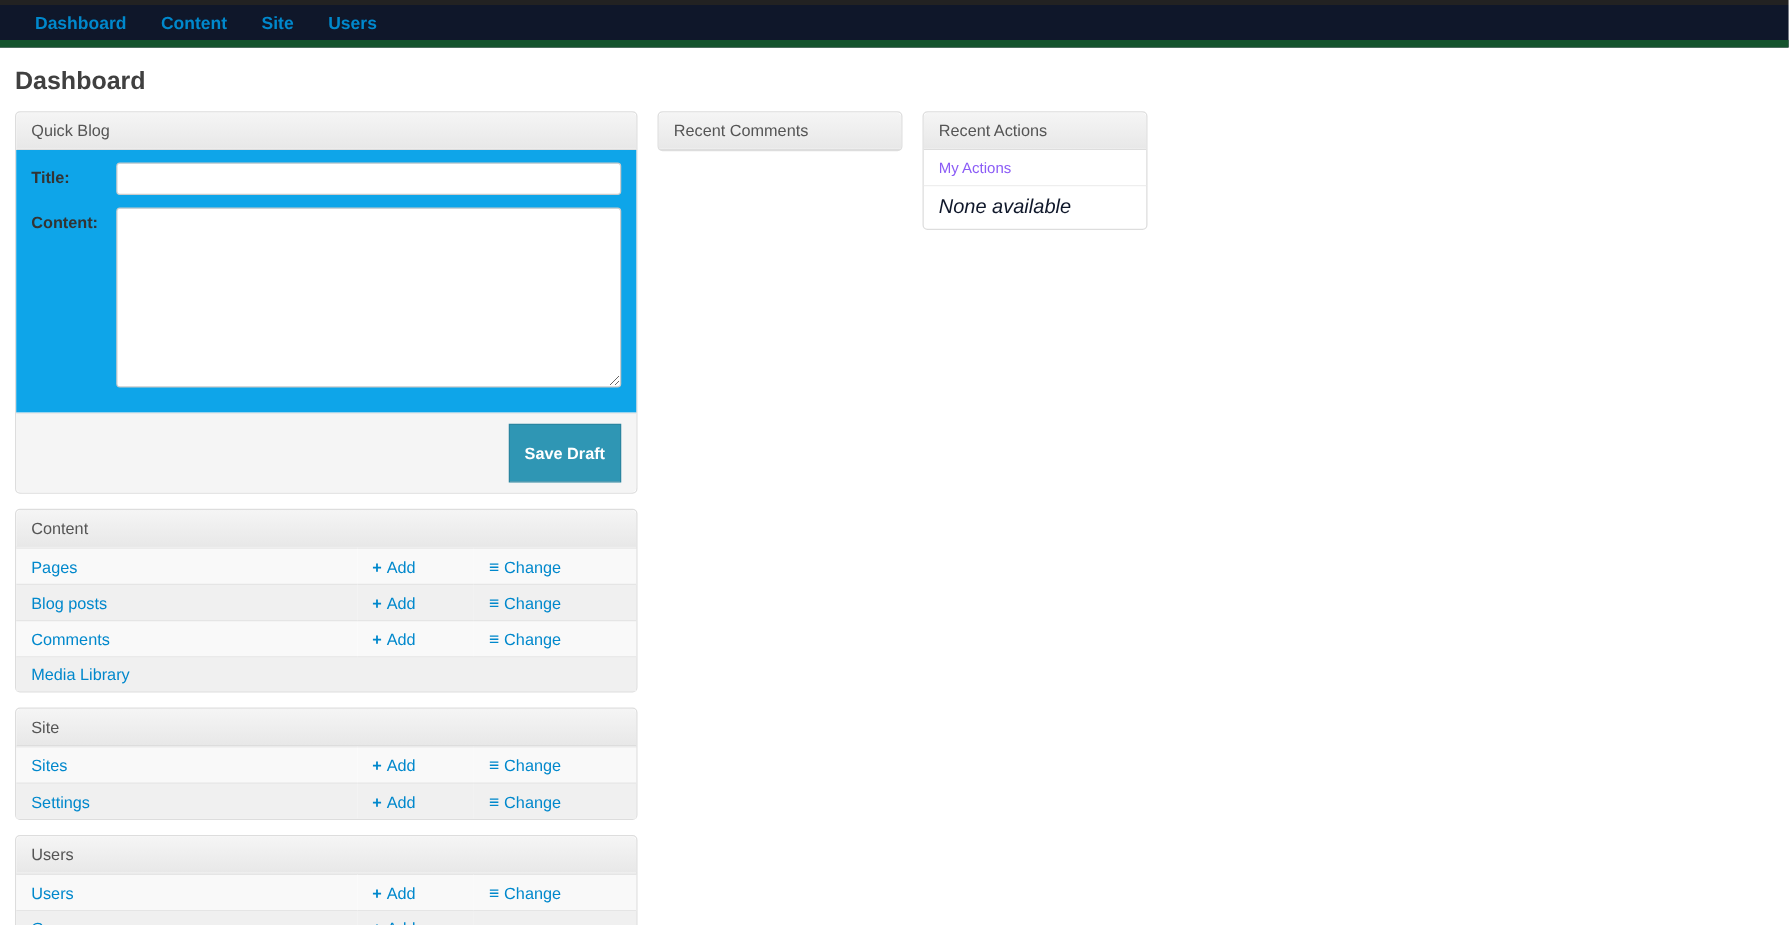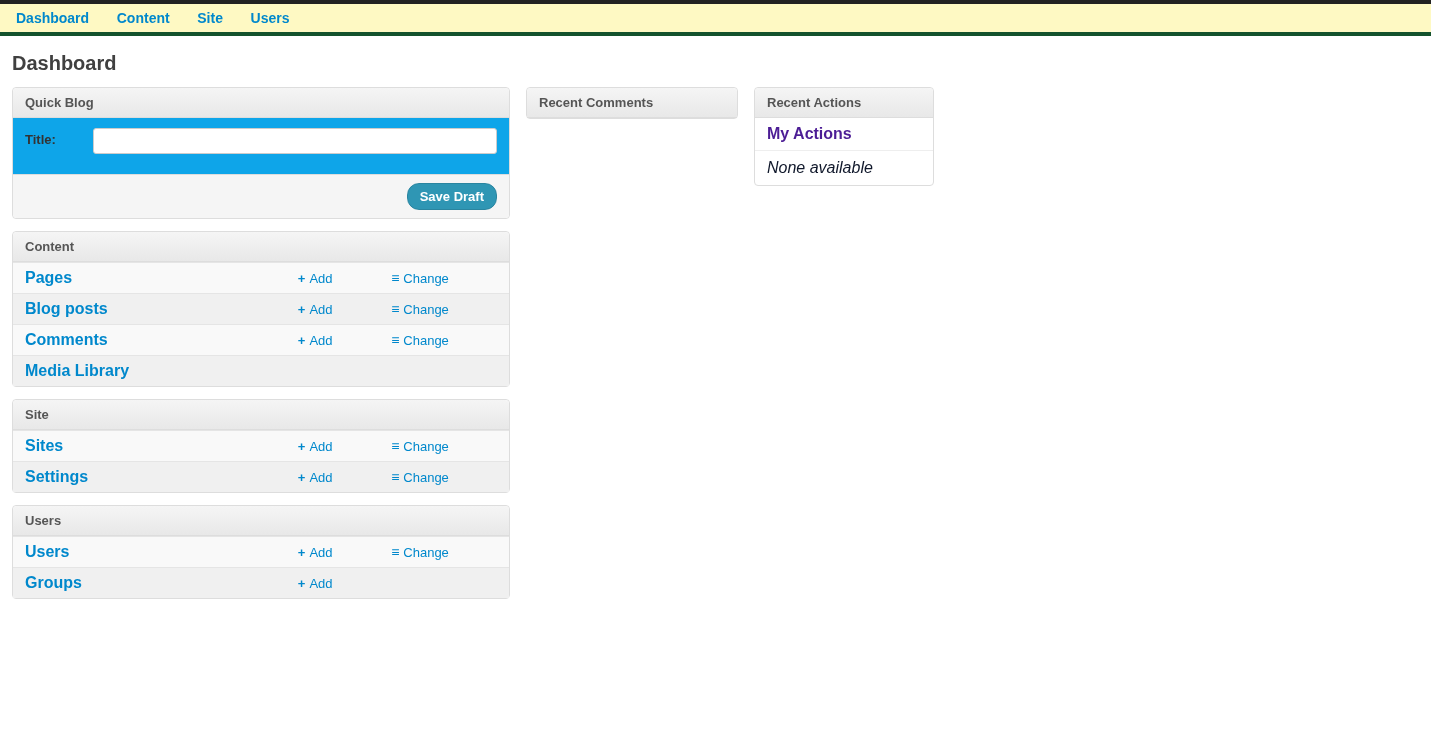--- a/index.html
+++ b/index.html
@@ -1,44 +1,44 @@
 <!DOCTYPE html>
 <html><head>
 <meta charset="utf-8">
 <style>
 * { box-sizing: border-box; margin: 0; padding: 0; }
 body { font-family: "Helvetica Neue", Helvetica, Arial, sans-serif; font-size: 13px; color: #333; background: #fff; }
 .topbar { background: #222; height: 4px; }
-.nav { background: #fef9c3; border-bottom: 4px solid #14532d; padding: 6px 16px; }
+.nav { background: #0f172a; border-bottom: 6px solid #14532d; padding: 6px 28px; }
 .nav a { color: #0088cc; font-weight: bold; font-size: 14px; text-decoration: none; margin-right: 24px; }
 .page-title { font-size: 20px; font-weight: bold; color: #404040; margin: 16px 0 12px 12px; }
 .container { display: flex; gap: 16px; padding: 0 12px; align-items: flex-start; }
 .col-left { width: 498px; }
-.col-mid { width: 212px; }
+.col-mid { width: 196px; }
 .col-right { width: 180px; }
 .panel { border: 1px solid #ddd; border-radius: 4px; background: #fff; margin-bottom: 12px; }
-.panel-header { background: linear-gradient(#f5f5f5, #e8e8e8); border-bottom: 1px solid #ddd; border-radius: 4px 4px 0 0; padding: 7px 12px; font-weight: bold; font-size: 13px; color: #555; }
+.panel-header { background: linear-gradient(#f5f5f5, #e8e8e8); border-bottom: 1px solid #ddd; border-radius: 4px 4px 0 0; padding: 7px 12px; font-weight: normal; font-size: 13px; color: #555; }
 .panel-body { padding: 10px 12px; background: #0ea5e9; }
 .panel-footer { padding: 8px 12px; background: #f5f5f5; border-top: 1px solid #ddd; text-align: right; border-radius: 0 0 4px 4px; }
 .form-row { display: flex; margin-bottom: 10px; }
 .form-row label { width: 68px; font-weight: bold; font-size: 13px; color: #333; padding-top: 4px; }
 .form-row input[type=text] { flex: 1; border: 1px solid #ccc; border-radius: 3px; padding: 4px 6px; font-size: 13px; height: 26px; background: #fff; }
 .form-row textarea { flex: 1; border: 1px solid #ccc; border-radius: 3px; padding: 4px 6px; font-size: 13px; height: 144px; resize: both; background: #fff; }
-.btn-primary { background: linear-gradient(#2f96b4, #2f96b4); color: #fff; border: 1px solid #2a85a0; border-radius: 12px; padding: 5px 12px; font-weight: bold; font-size: 13px; cursor: pointer; margin-left: 48px; }
+.btn-primary { background: linear-gradient(#2f96b4, #2f96b4); color: #fff; border: 1px solid #2a85a0; border-radius: 0; padding: 15px 12px; font-weight: bold; font-size: 13px; cursor: pointer; margin-left: 48px; }
 .list-table { width: 100%; border-collapse: collapse; }
 .list-table tr { border-top: 1px solid #e5e5e5; }
 .list-table tr:nth-child(odd) { background: #f9f9f9; }
 .list-table tr:nth-child(even) { background: #f0f0f0; }
 .list-table td { padding: 6px 12px; vertical-align: middle; }
 .list-table td:first-child { width: 55%; }
 .list-table a { color: #0088cc; text-decoration: none; }
-.list-table .name-link { font-weight: bold; font-size: 16px; }
+.list-table .name-link { font-weight: normal; font-size: 13px; }
 .icon-plus::before { content: "+"; font-weight: bold; margin-right: 4px; }
 .icon-list::before { content: "\2261"; margin-right: 4px; font-size: 14px; }
-.sub-header { padding: 7px 12px; font-weight: bold; font-size: 16px; color: #4c1d95; border-bottom: 1px solid #eee; }
+.sub-header { padding: 7px 12px; font-weight: normal; font-size: 12px; color: #8b5cf6; border-bottom: 1px solid #eee; }
 .none-text { padding: 8px 12px; color: #0f172a; font-style: italic; font-size: 16px; }
 </style>
 </head>
 <body>
 
 <div class="topbar"></div>
 
 <div class="nav">
   <a href="#">Dashboard</a>
   <a href="#">Content</a>
@@ -51,20 +51,24 @@
 <div class="container">
 
   <div class="col-left">
 
     <div class="panel">
       <div class="panel-header">Quick Blog</div>
       <div class="panel-body">
         <div class="form-row">
           <label>Title:</label>
           <input type="text" value="" style="">
+        </div>
+        <div class="form-row">
+          <label>Content:</label>
+          <textarea style=""></textarea>
         </div>
       </div>
       <div class="panel-footer">
         <button class="btn-primary">Save Draft</button>
       </div>
     </div>
 
     <div class="panel">
       <div class="panel-header">Content</div>
       <table class="list-table">

